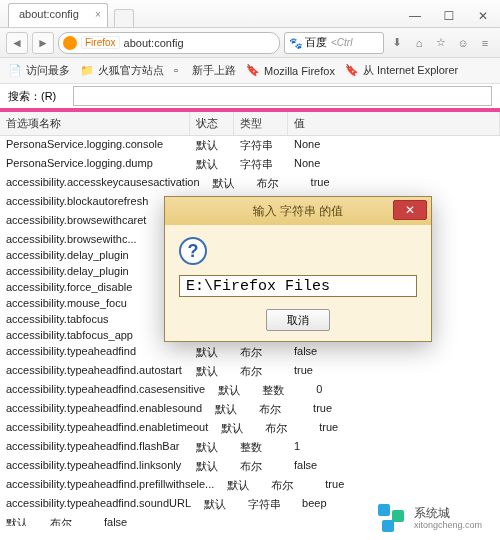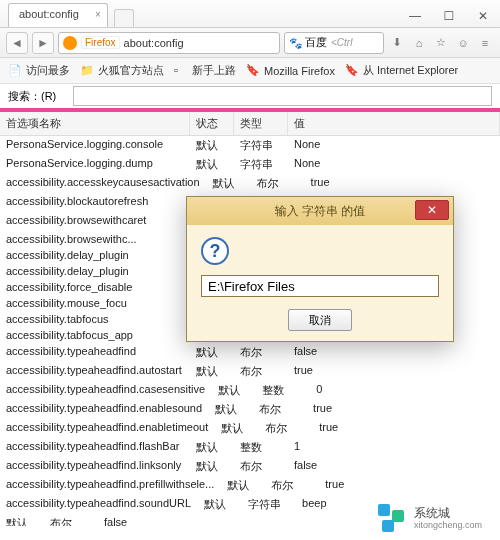--- a/index.html
+++ b/index.html
@@ -35,21 +35,21 @@
   .newtab { margin-left: 6px; width: 20px; height: 18px; background:#f5f5f5; border:1px solid #ccc; border-bottom:none; border-radius:3px 3px 0 0; }
   .win-ctrls { margin-left:auto; display:flex; }
   .win-btn { width: 34px; height: 20px; text-align:center; font-size:12px; color:#555; line-height:18px; }
   .toolbar {
     height: 30px;
     background: linear-gradient(#f9f9f9,#efefef);
     border-bottom: 1px solid #d8d8d8;
     display:flex; align-items:center; padding: 0 6px; gap:4px;
   }
   .nav-btn { width:22px; height:22px; border:1px solid #ccc; border-radius:3px; background:#fafafa; display:flex; align-items:center; justify-content:center; color:#777; font-size:12px; }
-  .urlbox { flex:1; height:22px; border:1px solid #bbb; border-radius:3px; background:#fff; display:flex; align-items:center; padding:0 4px; gap:4px; }
+  .urlbox { flex:1; height:22px; border:1px solid #bbb; border-radius:10px; background:#fff; display:flex; align-items:center; padding:0 4px; gap:4px; }
   .ff-badge { width:14px; height:14px; border-radius:50%; background:#ff9500; display:inline-block; flex-shrink:0; }
   .ff-label { color:#e07000; font-size:10px; border:1px solid #eee; padding:0 3px; border-radius:2px; }
   .urltext { color:#333; font-size:11px; }
   .searchbox { width:100px; height:22px; border:1px solid #bbb; border-radius:3px; background:#fff; display:flex; align-items:center; padding:0 4px; gap:4px; }
   .paw { width:12px; height:12px; color:#2a5db0; }
   .hint { color:#999; font-style:italic; font-size:10px; }
   .tool-icon { width:18px; height:18px; display:flex; align-items:center; justify-content:center; color:#777; }
   .bookmarks {
     height:26px; background:#f7f7f7; border-bottom:1px solid #e0e0e0;
     display:flex; align-items:center; padding:0 8px; gap:10px; font-size:11px; color:#333;
@@ -62,35 +62,35 @@
   .col { padding:4px 6px; border-right:1px solid #e3e3e3; }
   .col-name { flex: 0 0 190px; }
   .col-status { flex: 0 0 44px; }
   .col-type { flex: 0 0 54px; }
   .col-value { flex: 1; }
   .rows { height: 390px; overflow:hidden; }
   .row { display:flex; font-size:11px; color:#222; }
   .row .col { padding:2px 6px; border-right:1px solid transparent; }
   
   .dialog {
-    position:absolute; left:186px; top:196px; width:268px;
+    position:absolute; left:164px; top:196px; width:268px;
     background:#0ea5e9; box-shadow:0 6px 24px rgba(0,0,0,.3);
     border:1px solid #9a8850;
   }
   .dlg-title {
     height:28px; background:linear-gradient(#f3dca0,#e9cc7e);
     display:flex; align-items:center; padding:0 6px;
     font-size:12px; color:#5a4a1a; justify-content:center; position:relative;
   }
   .dlg-close { position:absolute; right:4px; top:3px; width:34px; height:20px; background:#c84040; color:#fff; text-align:center; line-height:18px; font-size:12px; border:1px solid #a63030; border-radius:2px; }
   .dlg-body { background:#fbf3dc; padding:12px 14px 10px; }
   .dlg-row1 { display:flex; align-items:center; gap:10px; margin-bottom:10px; }
   .q-icon { width:28px; height:28px; border-radius:50%; background:#fff; border:2px solid #3a6fb7; display:flex; align-items:center; justify-content:center; color:#2a5da7; font-weight:bold; font-size:18px; flex-shrink:0; }
   .dlg-pref { font-family: "Courier New", monospace; font-size:11px; color:#333; }
-  .dlg-input { width:100%; height:22px; border:1px solid #8c7a42; padding:0 6px; background:#fff; font-family:Liberation Sans, sans-serif; font-size:13px; }
+  .dlg-input { width:100%; height:22px; border:1px solid #8c7a42; padding:0 6px; background:#fff; font-family:Liberation Mono, monospace; font-size:15px; }
   .dlg-btns { display:flex; justify-content:center; gap:18px; margin-top:12px; }
   .dlg-btn { min-width:64px; height:22px; background:linear-gradient(#fdfdfd,#e8e8e8); border:1px solid #999; border-radius:2px; font-size:11px; }
   
   .watermark { position:absolute; right:18px; bottom:6px; display:flex; align-items:center; gap:6px; }
   .wm-logo { width:30px; height:30px; position:relative; }
   .wm-sq { position:absolute; width:12px; height:12px; border-radius:2px; }
   .wm-a { background:#2aa6e0; left:0; top:0; }
   .wm-b { background:#2ac08a; left:14px; top:6px; }
   .wm-c { background:#2aa6e0; left:4px; top:16px; }
   .wm-text { font-size:12px; color:#444; line-height:1.1; }

